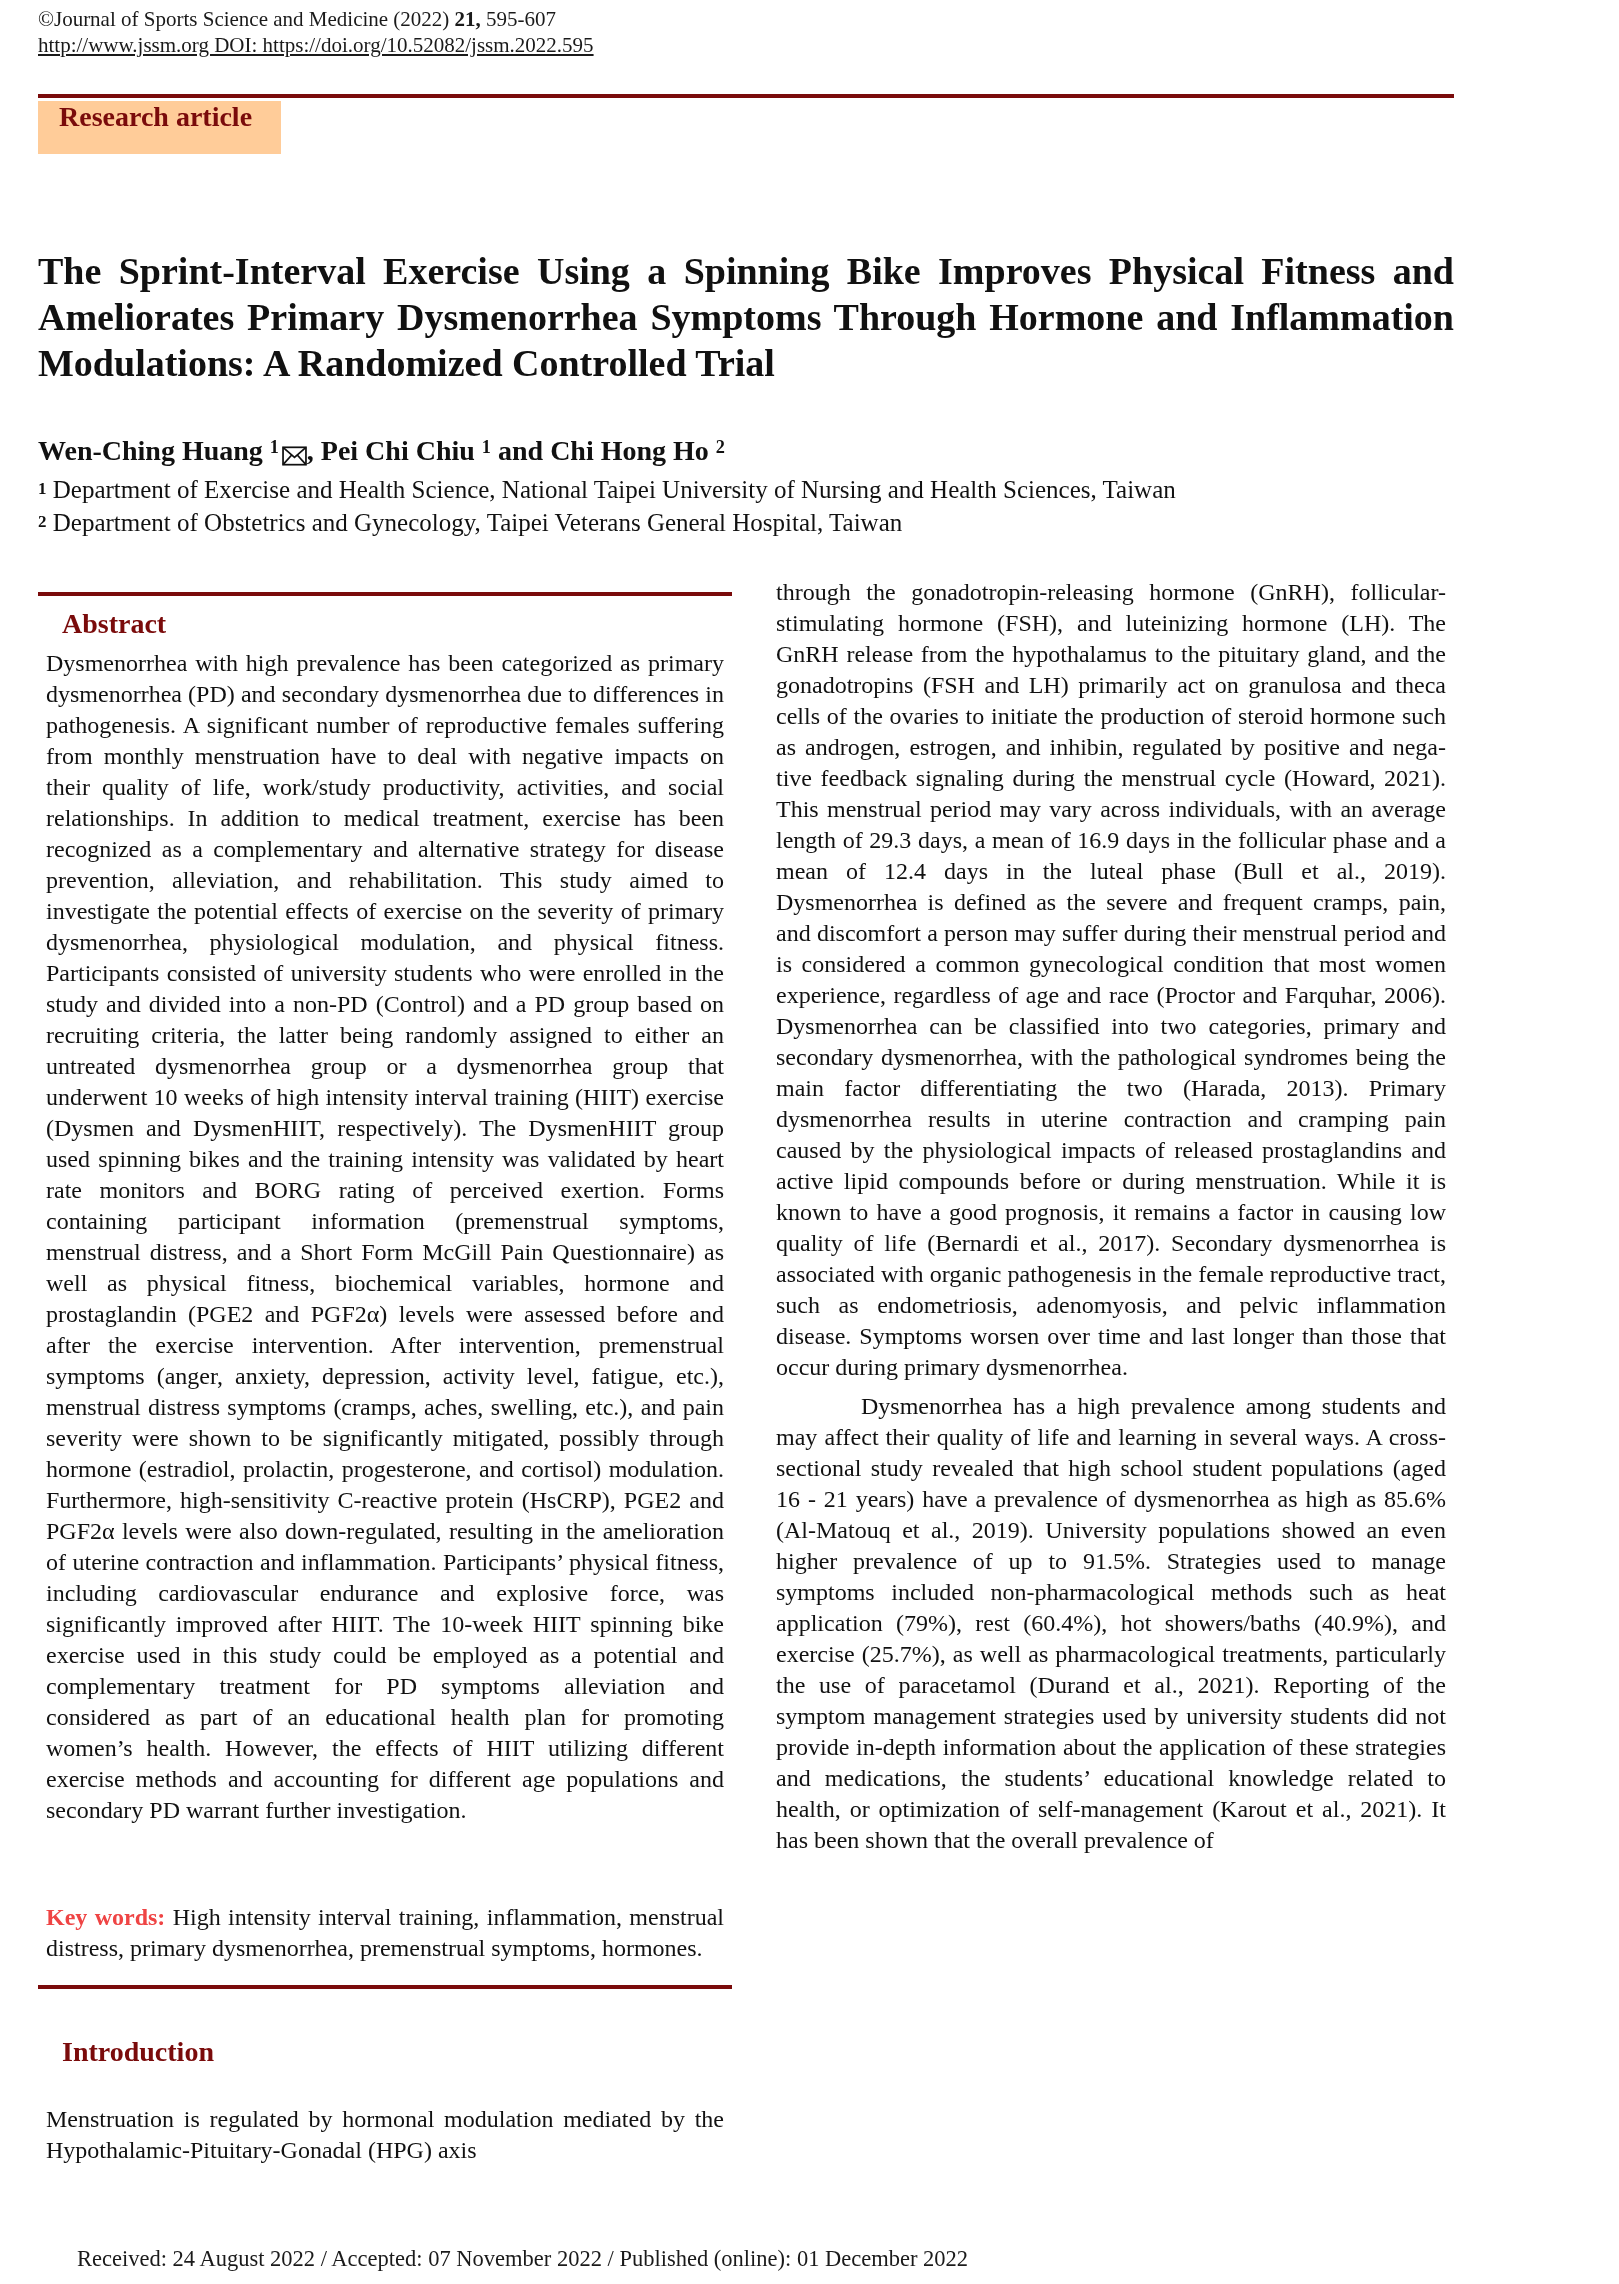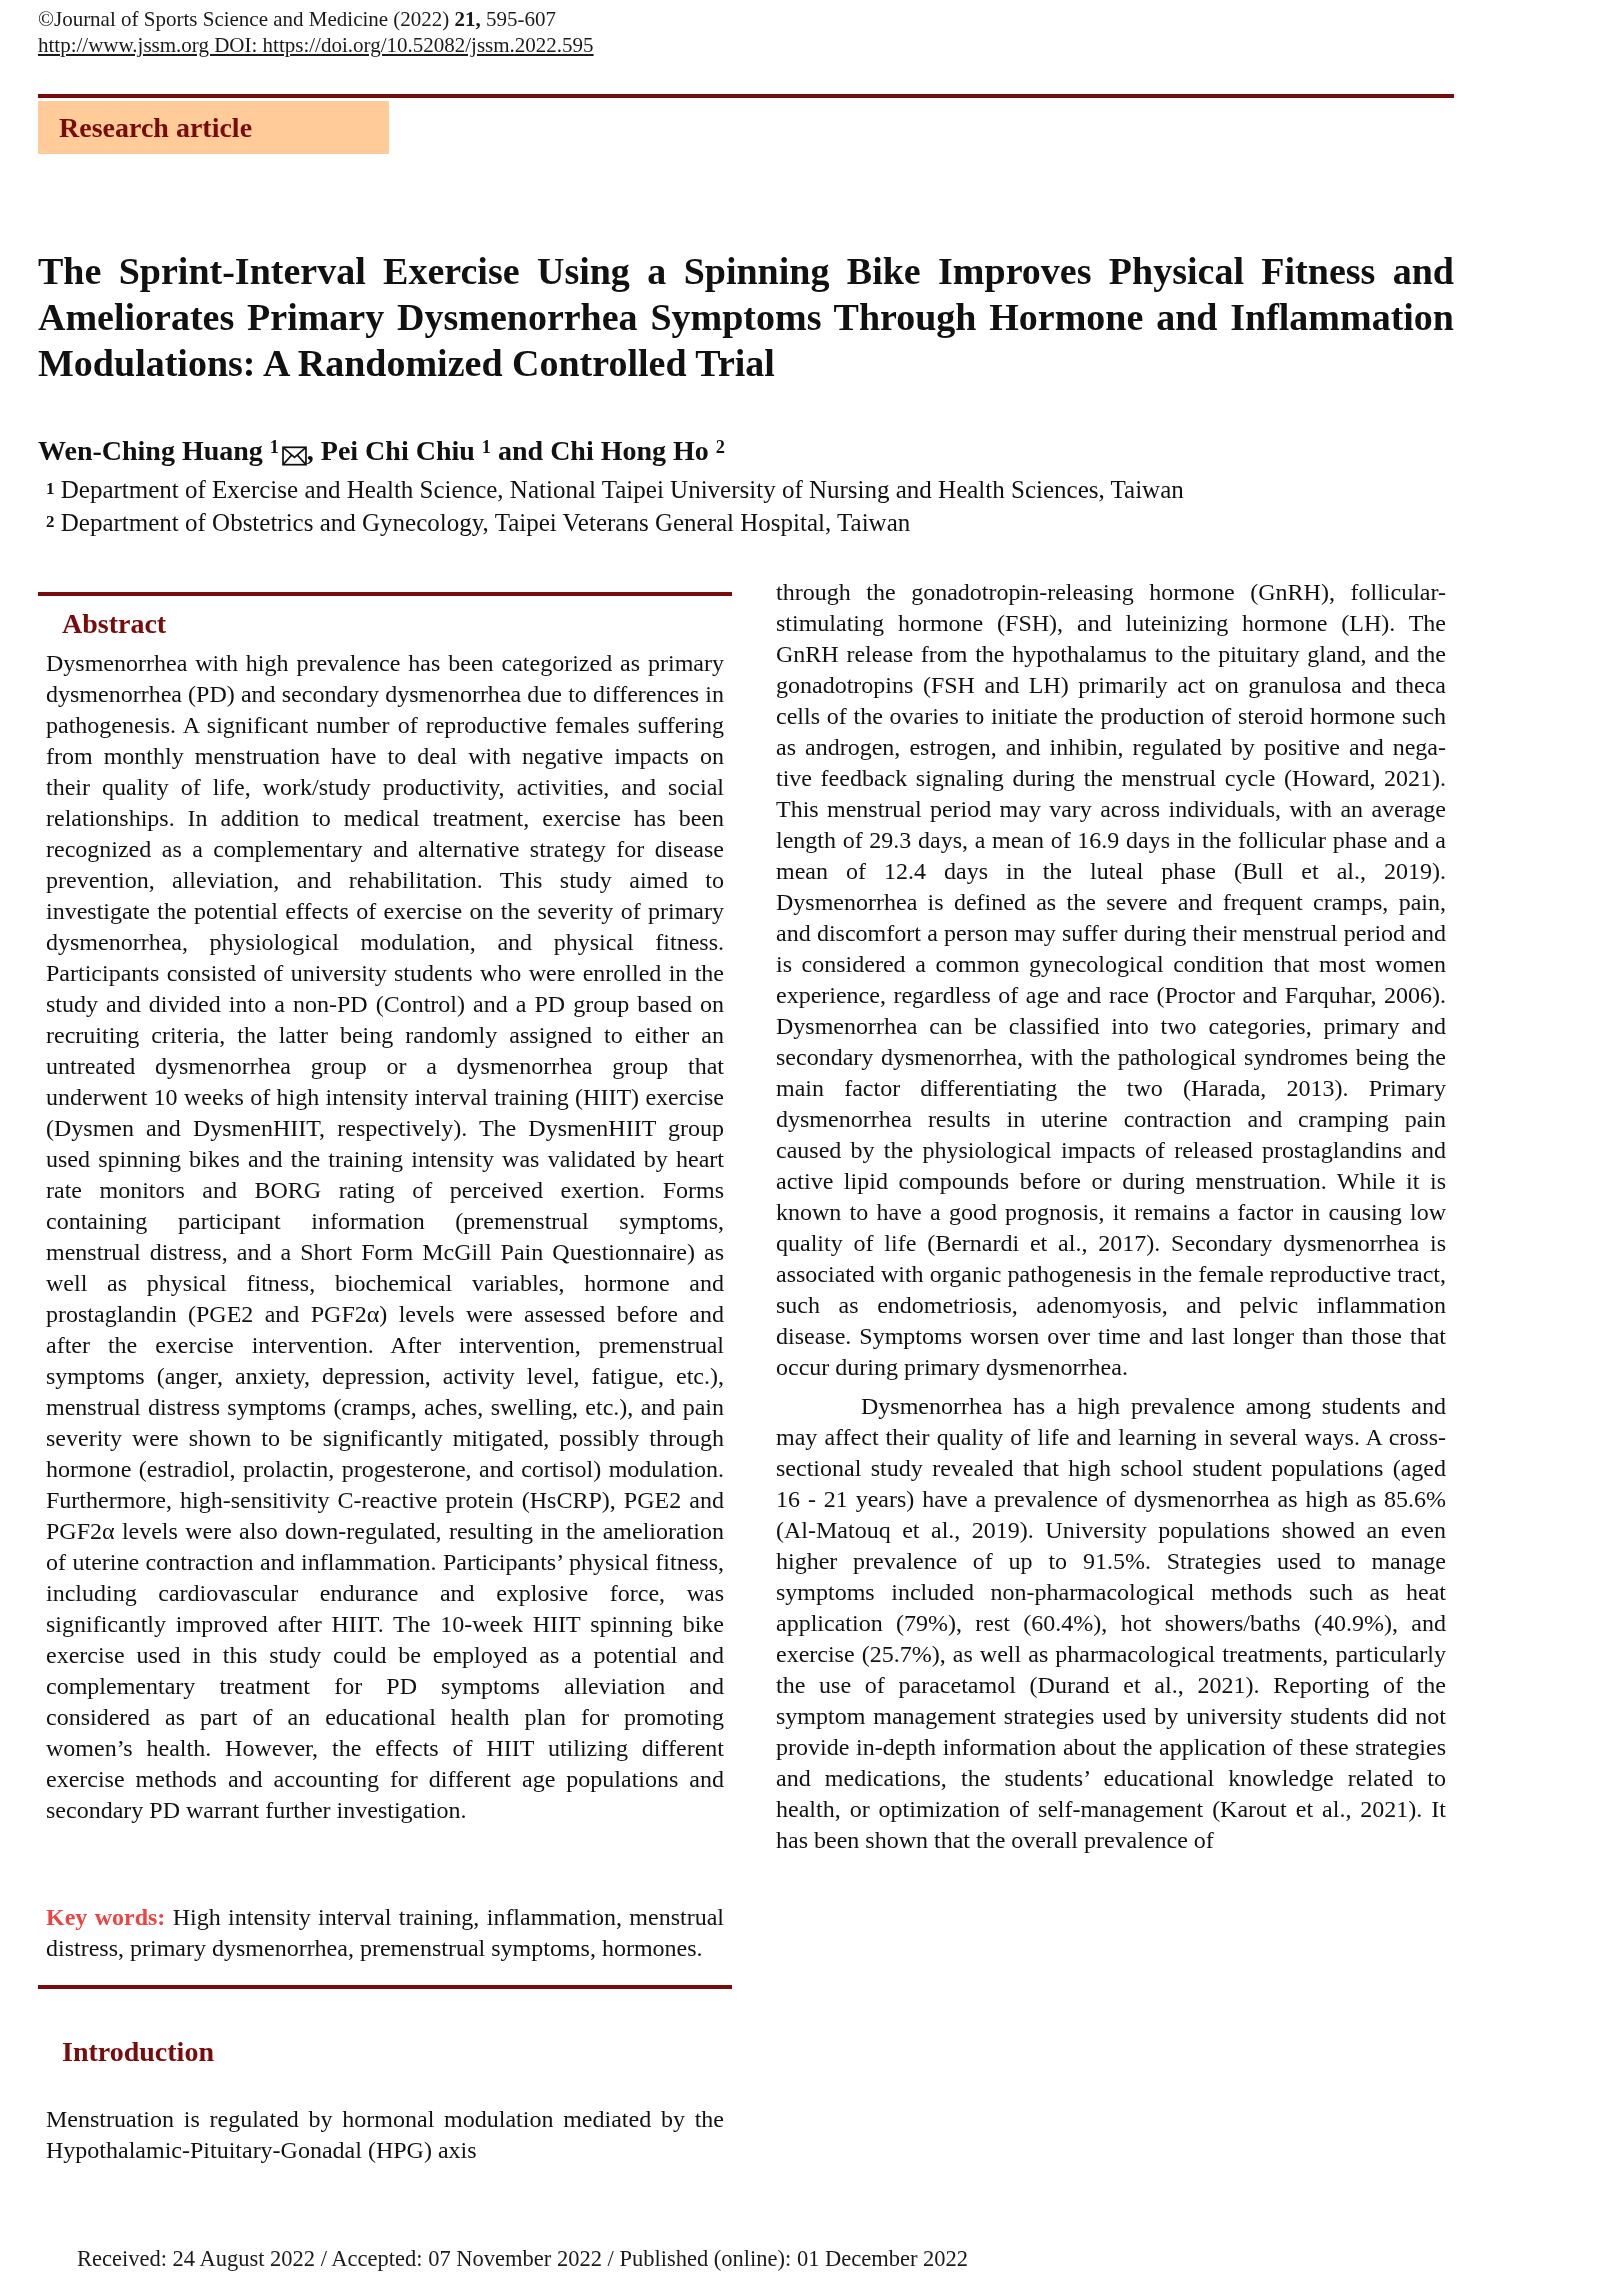--- a/index.html
+++ b/index.html
@@ -2,29 +2,29 @@
 <html style="font-size:11.3px"><head>
 <meta charset="utf-8">
 <style>
   html, body { margin:0; padding:0; background:#ffffff; }
   body { width:1620px; height:2284px; position:relative; overflow:hidden;
          font-family:"Liberation Serif","DejaVu Serif",serif; color:#111; }
   .abs { position:absolute; }
   .header-line { left:38px; font-size:21px; line-height:27px; color:#1a1a1a; }
   .bold { font-weight:bold; }
   .top-rule { left:38px; top:94px; width:1416px; height:3.5px; background:#7a0b0b; }
-  .badge { left:38px; top:101px; width:351px; height:53px; background:#ffcc99;
-           display:flex; align-items:center; }
+  .badge { left:38px; top:101px; width:243px; height:53px; background:#ffcc99;
+           display:flex; align-items:flex-start; }
   .badge span { color:#7a0b0b; font-weight:bold; font-size:28px; padding-left:21px; }
   .title { left:38px; top:248px; width:1416px; font-weight:bold; font-size:38px;
            line-height:46px; text-align:justify; text-align-last:left; }
   .authors { left:38px; top:433px; font-weight:bold; font-size:28px; line-height:35px; white-space:nowrap; }
   .authors sup { font-size:18.3px; vertical-align:top; position:relative; top:-2.8px; }
   .mail-icon { display:inline-block; width:25px; height:20px; vertical-align:middle; position:relative; top:-4.2px; margin-left:2.8px; }
-  .affil { left:46px; font-size:25px; line-height:32px; white-space:nowrap; }
+  .affil { left:38px; font-size:25px; line-height:32px; white-space:nowrap; }
   .affil sup { font-size:17px; font-weight:bold; vertical-align:top; position:relative; top:-1.4px; }
   .col-rule { left:38px; width:694px; height:3.5px; background:#7a0b0b; }
   .heading { left:38px; color:#7a0b0b; font-weight:bold; font-size:28px; line-height:34px;margin-left:24px; }
   .col { font-size:24px; line-height:31px; text-align:justify; hyphens:manual; }
   .col p { margin:8px; }
   .left-col { left:38px; width:694px; }
   .right-col { left:768px; width:686px; }
   .indent { text-indent:85px; }
   .kw-label { color:#ef4444; font-weight:bold; }
   .footer { left:38px; top:2245px; font-size:22.5px; line-height:28px; color:#1a1a1a; white-space:nowrap;margin-left:39px; }

